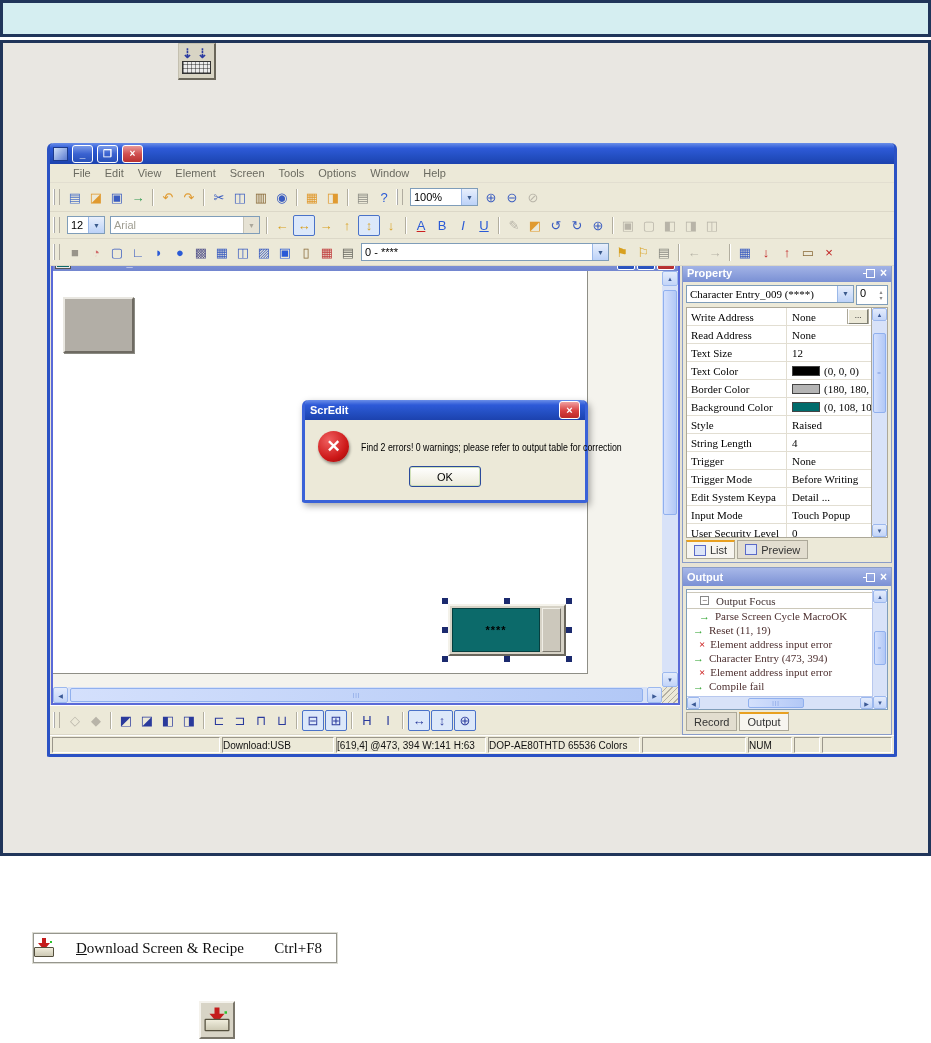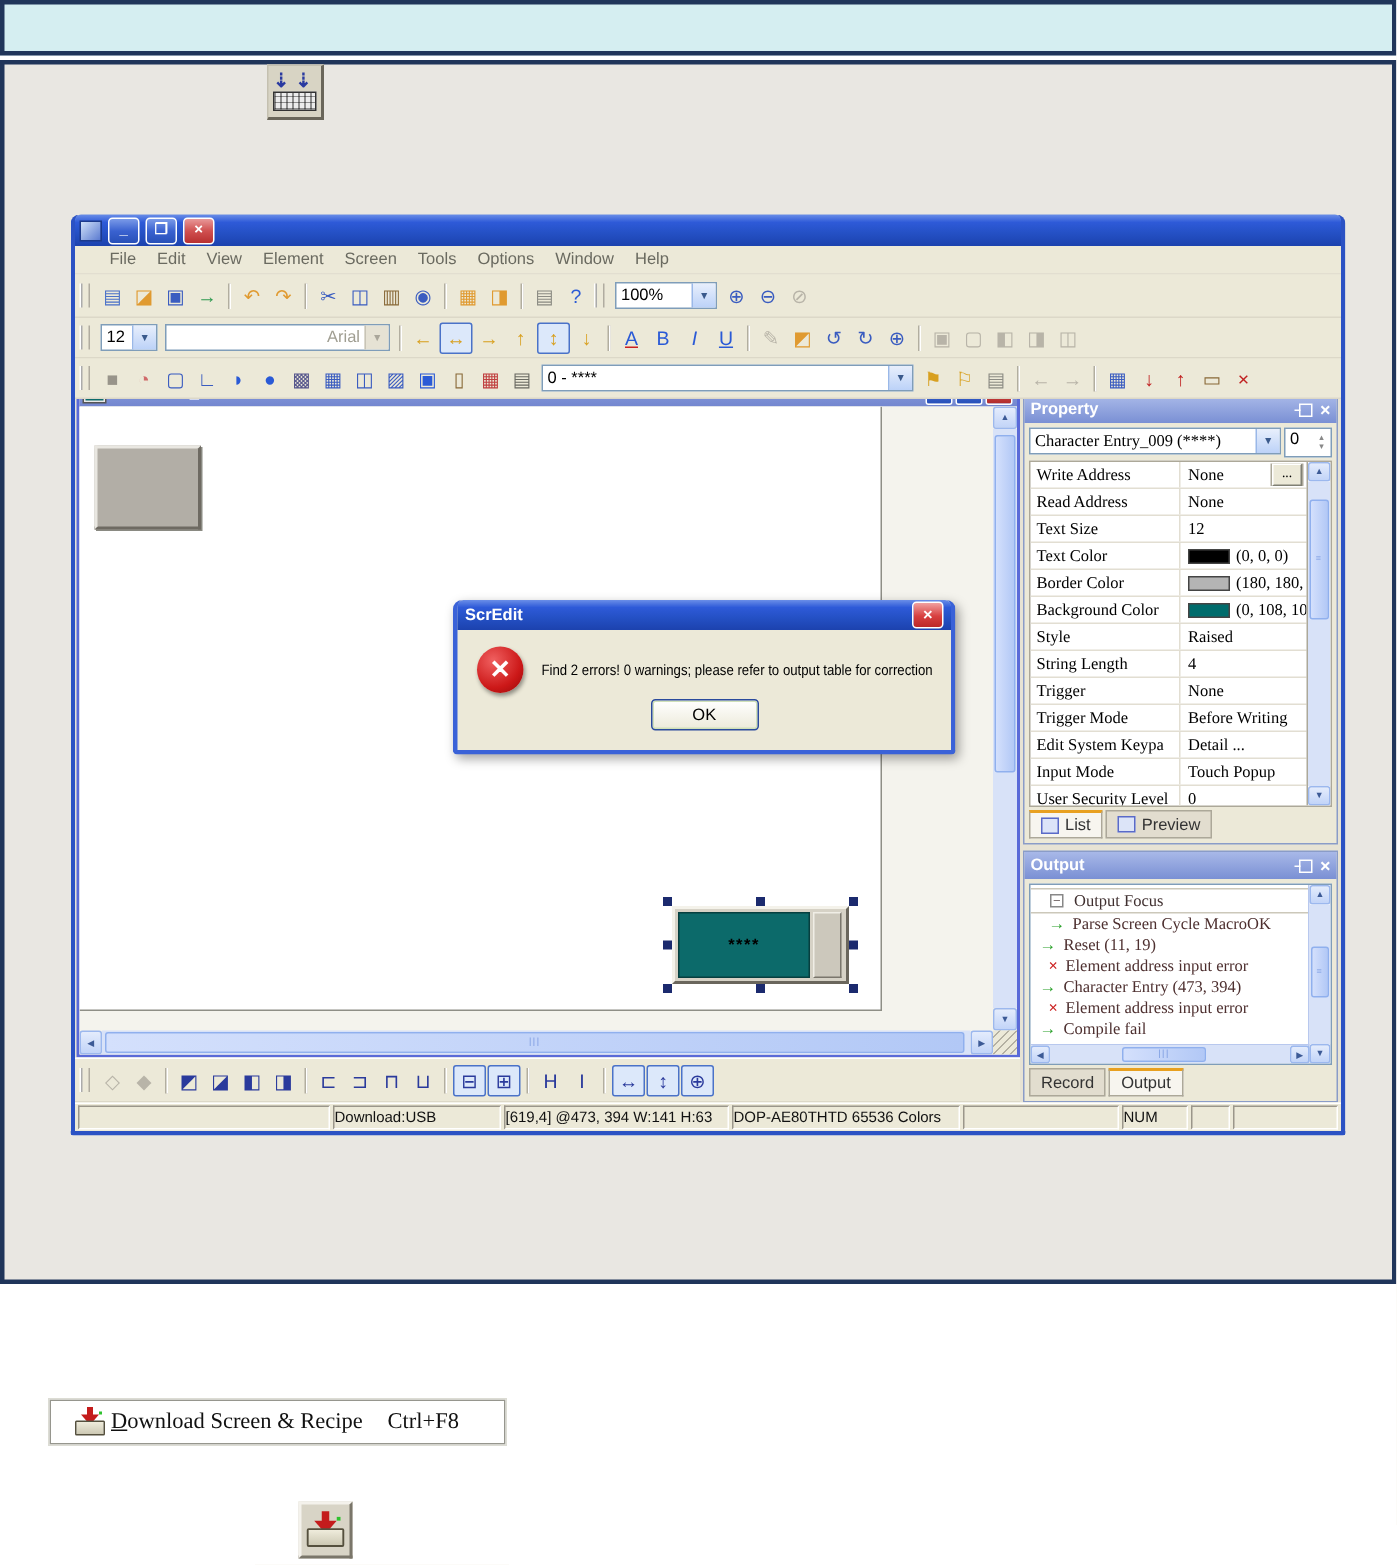--- a/index.html
+++ b/index.html
@@ -41,21 +41,21 @@
   .tb-grip{width:4px;height:16px;border-left:2px ridge #fff;border-right:1px solid #b0aca0;margin:0 4px 0 1px;}
   .tb-sep{width:1px;height:17px;background:#b2ae9f;border-right:1px solid #fff;margin:0 3px;}
   .tb-btn{width:20px;height:19px;display:flex;align-items:center;justify-content:center;border-radius:2px;}
   .tb-btn span{font-size:13px;line-height:1;}
   .tb-btn.box{border:1px solid #4a72c8;background:#dce8fa;}
   .tb-btn.dis span{color:#b8b4a8 !important;}
   .combo{height:18px;background:#fff;border:1px solid #7f9db9;display:flex;align-items:center;box-sizing:border-box;margin:0 2px;}
   .combo .ctext{flex:1;font-size:11px;padding:0 3px;white-space:nowrap;overflow:hidden;}
   .combo .cbtn{width:15px;align-self:stretch;background:linear-gradient(180deg,#e8effc,#bcd2f8);border-left:1px solid #9ab8e8;
     display:flex;align-items:center;justify-content:center;font-size:7px;color:#3a5a8c;}
-  .combo.dis .ctext{color:#a09e92;text-align:right;}
+  .combo.dis .ctext{color:#a09e92;}
   .combo.dis .cbtn{background:#e6e2d4;color:#aaa69a;border-left-color:#c8c4b6;}
 
   
   .content{flex:1;display:flex;overflow:hidden;background:#e7e3d4;align-items:flex-end;}
   .left-col{flex:1;display:flex;flex-direction:column;min-width:0;}
   .right-col{width:210px;flex:0 0 210px;margin:1px 2px 0 2px;display:flex;flex-direction:column;gap:4px;}
 
   
   #screen1{height:455px;flex:0 0 455px;margin:1px 0 0 1px;border:2px solid #5a6ad8;background:#f3f2ec;display:flex;flex-direction:column;box-sizing:border-box;}
   .child-title{height:19px;flex:0 0 19px;background:linear-gradient(180deg,#aebce8,#8094d8 55%,#7386cf);
@@ -148,39 +148,39 @@
   .o-hscroll{position:absolute;left:0;bottom:0;right:14px;height:12px;display:flex;border-top:1px solid #b8c8ee;}
   .o-hscroll .sb-btn{width:13px;flex:0 0 13px;}
   .o-hscroll .sb-track{flex:1;}
 
   
   .statusbar{height:16px;flex:0 0 16px;background:#ece9d8;border-top:1px solid #fff;display:flex;gap:2px;padding:1px 2px;font-size:10px;}
   .spanel{border:1px solid;border-color:#9a968a #fff #fff #9a968a;display:flex;align-items:center;padding:0 0;
     color:#111;white-space:nowrap;overflow:hidden;box-sizing:border-box;}
 
   
-  #dialog{position:absolute;left:302px;top:400px;width:335px;height:103px;box-sizing:border-box;
+  #dialog{position:absolute;left:302px;top:400px;width:286px;height:103px;box-sizing:border-box;
     border:3px solid #3a62d8;border-top:0;border-radius:6px 6px 3px 3px;background:#ece9d8;z-index:60;box-shadow:2px 3px 7px rgba(0,0,0,.35);}
   .dlg-title{height:20px;background:linear-gradient(180deg,#6a8ee8,#2e5ad8 25%,#2450c4 60%,#1c42ae);
     display:flex;align-items:center;padding:0 5px;border-radius:4px 4px 0 0;}
   .dlg-title .dtext{color:#fff;font-weight:bold;font-size:11px;}
   .dlg-close{margin-left:auto;width:19px;height:16px;border:1px solid #fff;border-radius:3px;display:flex;align-items:center;
     justify-content:center;color:#fff;font-weight:bold;font-size:11px;background:linear-gradient(180deg,#f0a0a0,#d84040 55%,#bc2828);line-height:1;}
   .dlg-body{position:relative;height:77px;}
   .err-icon{position:absolute;left:13px;top:11px;width:31px;height:31px;border-radius:50%;
     background:radial-gradient(circle at 35% 30%,#f06060,#cc1818 62%,#940808);display:flex;align-items:center;justify-content:center;
     color:#fff;font-weight:bold;font-size:17px;box-shadow:1px 2px 3px rgba(0,0,0,.4);line-height:1;}
   .dlg-msg{position:absolute;left:56px;top:22px;font-size:10px;color:#000;white-space:nowrap;transform:scaleX(.88);transform-origin:left;}
   .dlg-ok{position:absolute;left:50%;transform:translateX(-50%);bottom:10px;width:70px;height:19px;
     background:linear-gradient(180deg,#fff,#eceada);border:1px solid #2a4a9c;border-radius:3px;
     display:flex;align-items:center;justify-content:center;font-size:11px;box-shadow:inset 0 0 0 1px #cfe0b8;}
 
   
   #callout-menu{position:absolute;left:33px;top:933px;width:304px;height:30px;background:#fff;border:1px solid #96968e;
-    outline:1px solid #dcdcd4;display:flex;align-items:center;gap:4px;padding:0 16px;box-sizing:border-box;}
+    outline:1px solid #dcdcd4;display:flex;align-items:center;gap:22px;padding:0 0;box-sizing:border-box;}
   .dl-label{font-family:"Liberation Serif",serif;font-size:15px;color:#111;}
   .dl-label::first-letter{text-decoration:underline;}
   .dl-shortcut{font-family:"Liberation Serif",serif;font-size:15px;color:#111;margin-left:auto;margin-right:14px;}
   #callout-button{position:absolute;left:199px;top:1001px;width:36px;height:38px;background:#d8d4c6;box-sizing:border-box;
     border:2px solid;border-color:#f4f2ec #7a766a #7a766a #f4f2ec;display:flex;align-items:center;justify-content:center;}
   .dl-icon{position:relative;width:20px;height:20px;flex:0 0 20px;}
   .dl-icon .stem{position:absolute;left:8px;top:0;width:4px;height:6px;background:#c41c1c;}
   .dl-icon .head{position:absolute;left:4px;top:5px;width:0;height:0;border-left:6px solid transparent;border-right:6px solid transparent;border-top:7px solid #c41c1c;}
   .dl-icon .drive{position:absolute;left:0;bottom:1px;width:18px;height:8px;background:linear-gradient(#efecdc,#cdc9b4);border:1px solid #55503e;border-radius:1px;}
   .dl-icon .led{position:absolute;right:2px;top:3px;width:2px;height:2px;background:#2ec22e;}

